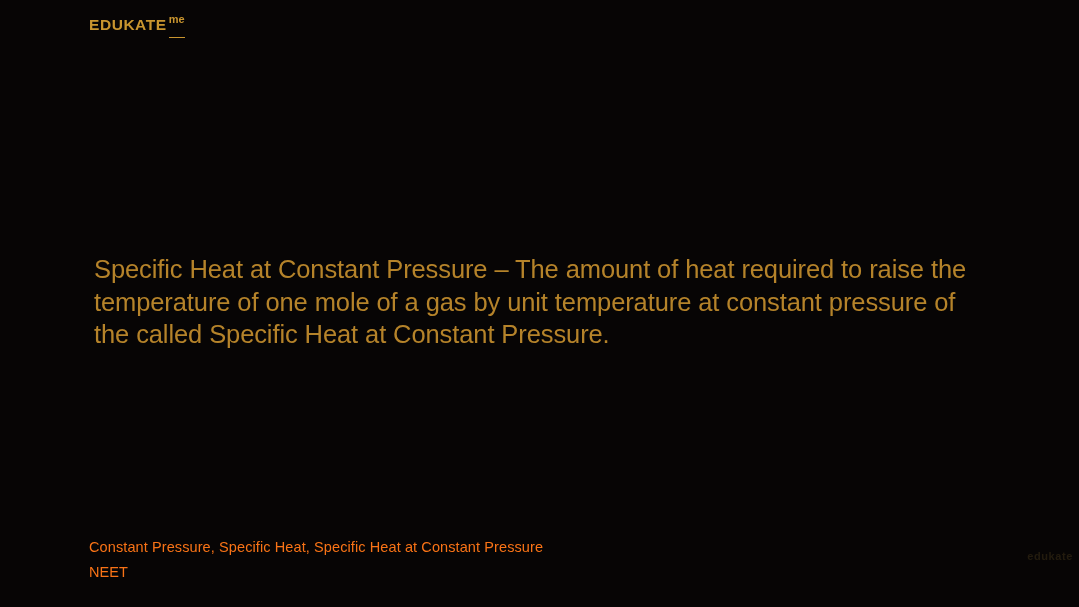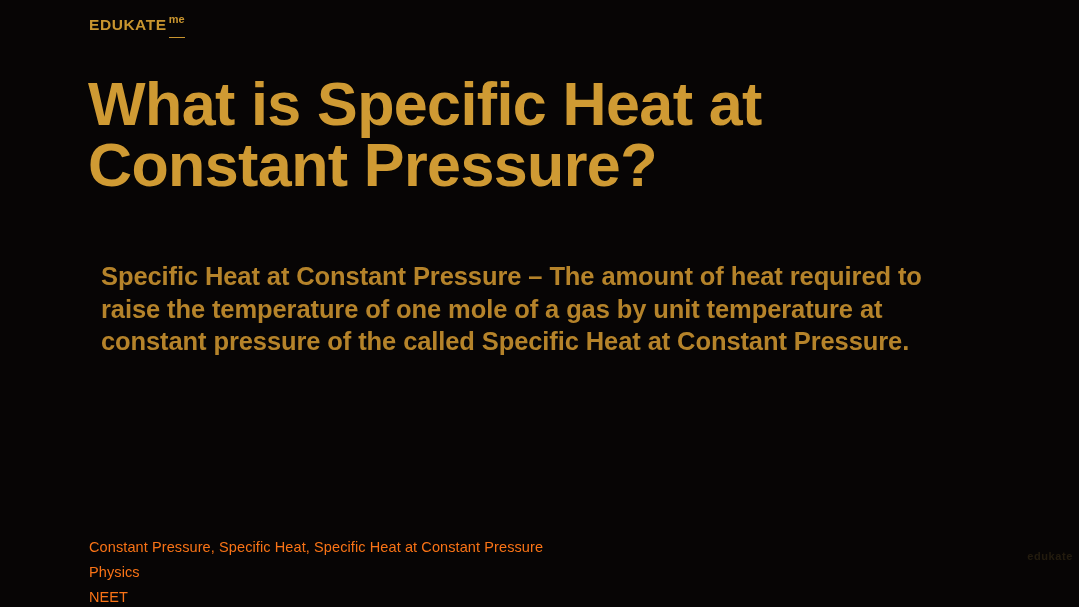--- a/index.html
+++ b/index.html
@@ -64,25 +64,25 @@
     margin: 0;
   }
 
   
   .body-text {
     position: absolute;
     left: 89px;
     top: 248px;
     width: 880px;
     font-size: 25.5px;
-    font-weight: bold;
+    font-weight: normal;
     color: #B5832A;
     line-height: 32.5px;
     letter-spacing: -0.1px;
-    margin: 12px;
+    margin: 5px;
   }
 
   
   .footer {
     position: absolute;
     left: 89px;
     top: 535px;
     line-height: 25px;
   }
   .footer-line {
@@ -107,25 +107,23 @@
 </head>
 <body>
 
 <div class="slide">
 
   <div class="logo">
     <span class="logo-word">EDUKATE</span>
     <span class="logo-sup">me</span>
   </div>
 
-  <h1 class="title">What is Specific Heat at Constant Pressure?</h1>
 
   <p class="body-text">Specific Heat at Constant Pressure – The amount of heat required to raise the temperature of one mole of a gas by unit temperature at constant pressure of the called Specific Heat at Constant Pressure.</p>
 
   <div class="footer">
     <div class="footer-line">Constant Pressure, Specific Heat, Specific Heat at Constant Pressure</div>
-    <div class="footer-line">Physics</div>
     <div class="footer-line">NEET</div>
   </div>
 
   <div class="watermark">edukate</div>
 
 </div>
 
 </body></html>

